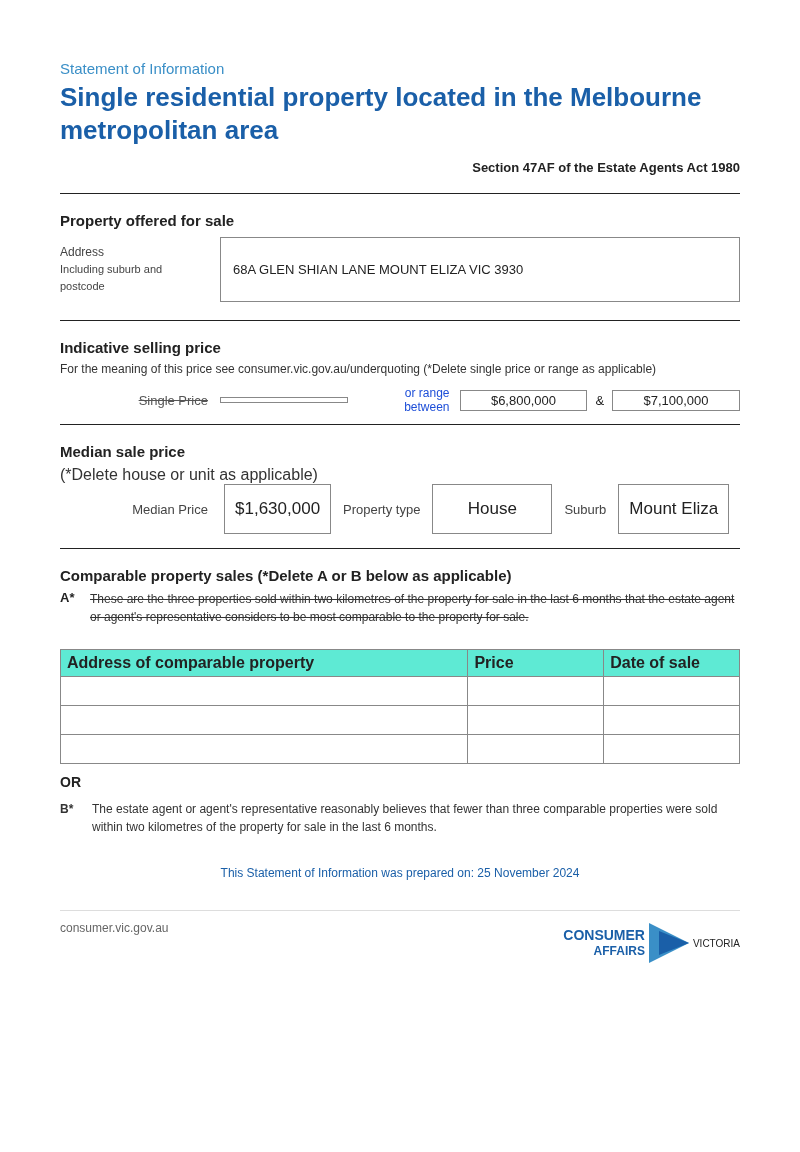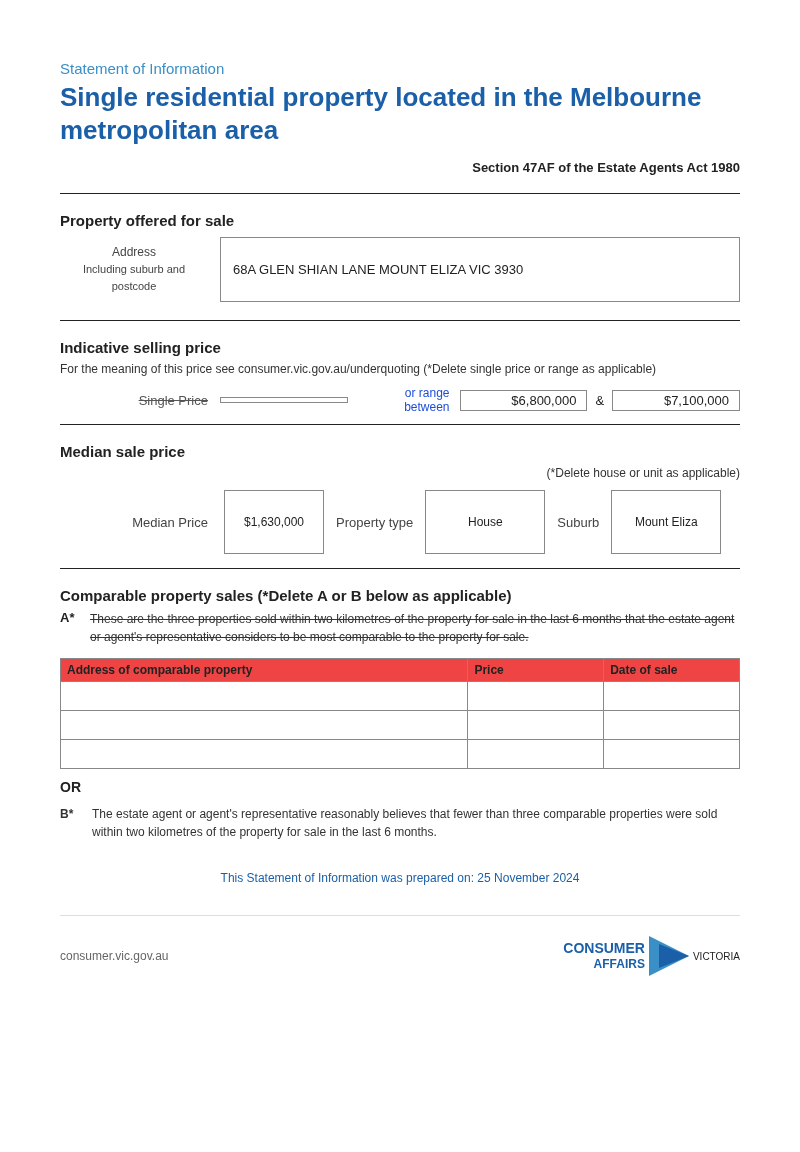--- a/index.html
+++ b/index.html
@@ -41,21 +41,21 @@
       border-top: 1.5px solid #222;
       margin-bottom: 10px;
     }
     .address-row {
       display: flex;
       align-items: center;
       margin-bottom: 18px;
       margin-top: 8px;
     }
     .address-label {
-      text-align: center;
+      text-align: left;
       width: 160px;
       min-width: 160px;
       font-size: 12px;
       color: #444;
       padding-right: 12px;
       line-height: 1.4;
     }
     .address-box {
       border: 1.5px solid #888;
       padding: 24px 12px;
@@ -82,91 +82,89 @@
       font-size: 13px;
       color: #555;
       text-decoration: line-through;
     }
     .price-input-box {
       border: 1.5px solid #888;
       padding: 2px 10px;
       width: 130px;
       font-size: 13px;
       background: #fff;
-      text-align: right;
+      text-align: center;
     }
     .or-range-label {
       margin: 0 10px;
       font-size: 12px;
       color: #1d4ed8;
       text-align: right;
     }
     .ampersand {
       margin: 0 8px;
       font-size: 13px;
     }
     .median-section {
       margin-top: 14px;
     }
     .median-subtitle {
-      font-size: 12px;
+      font-size: 16px;
       color: #333;
-      margin-bottom: 10px;
-      text-align: right;
     }
     .median-row {
       display: flex;
       align-items: center;
       margin-bottom: 8px;
       flex-wrap: wrap;
       gap: 4px;
     }
     .median-label {
       width: 160px;
       min-width: 160px;
       text-align: right;
       padding-right: 12px;
       font-size: 13px;
       color: #444;
     }
     .median-box {
       border: 1.5px solid #888;
-      padding: 24px 10px;
-      font-size: 12px;
+      padding: 14px 10px;
+      font-size: 17px;
       background: #fff;
       min-width: 100px;
       text-align: center;
     }
     .median-field-label {
       font-size: 13px;
       color: #444;
       margin: 0 8px;
     }
     .comparable-section {
       margin-top: 18px;
     }
     .comparable-note {
       font-size: 12px;
       color: #333;
       text-decoration: line-through;
-      margin-bottom: 4px;
+      margin-bottom: 15px;
       line-height: 1.5;
     }
     .comp-table {
       width: 100%;
       border-collapse: collapse;
       margin-bottom: 10px;
     }
     .comp-table th {
       text-align: left;
-      font-size: 12px;
+      font-size: 16px;
       font-weight: bold;
       padding: 4px 6px;
       border: 1.5px solid #888;
-      background: #ef4444;
+      background: #5eead4;
     }
     .comp-table td {
       border: 1.5px solid #888;
       padding: 14px 6px;
       font-size: 12px;
     }
     .comp-table .col-address { width: 60%; }
     .comp-table .col-price { width: 20%; }
     .comp-table .col-date { width: 20%; }
     .or-label {
@@ -194,23 +192,23 @@
     .prepared-statement {
       text-align: center;
       font-size: 12px;
       color: #1a5fa8;
       margin-top: 30px;
       margin-bottom: 24px;
     }
     .footer {
       display: flex;
       justify-content: space-between;
-      align-items: center;
+      align-items: flex-start;
       margin-top: 30px;
-      padding-top: 18px;
+      padding-top: 10px;
       border-top: 1px solid #ddd;
     }
     .footer-url {
       font-size: 12px;
       color: #666;
     }
     .logo-container {
       display: flex;
       align-items: center;
     }

